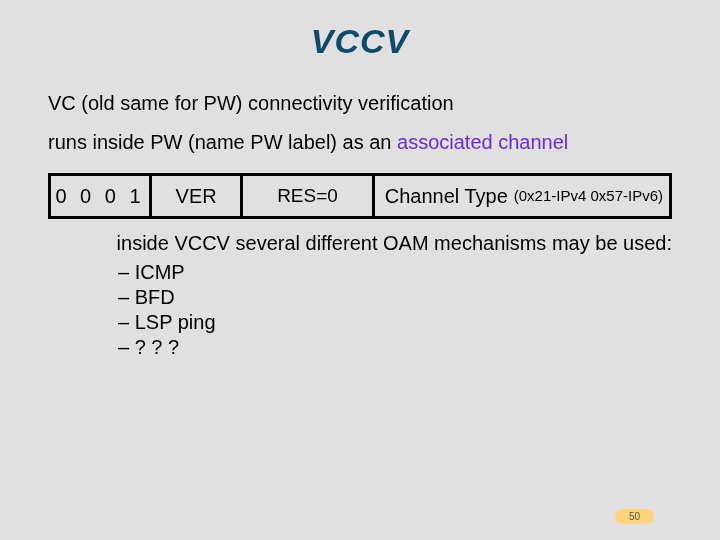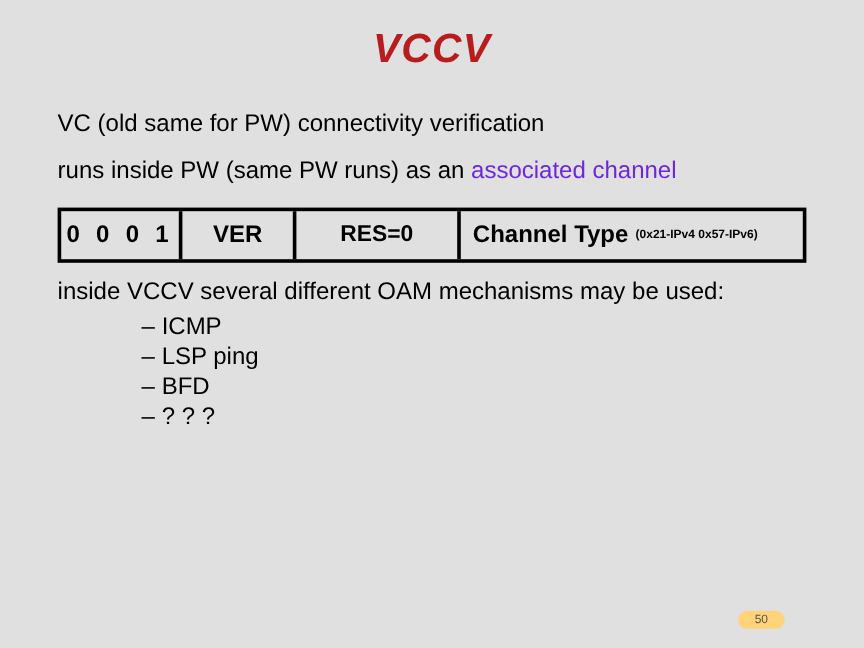--- a/index.html
+++ b/index.html
@@ -16,21 +16,21 @@
     position: relative;
     width: 720px;
     height: 540px;
     box-sizing: border-box;
   }
   .title {
     text-align: center;
     font-size: 34px;
     font-weight: bold;
     font-style: italic;
-    color: #b91c1c;
+    color: #0c4a6e;
     padding-top: 22px;
     letter-spacing: 1px;
   }
   .body {
     padding: 30px 48px 0 48px;
     font-size: 20px;
     line-height: 1.25;
   }
   .p1, .p2, .p3 {
     margin: 0 0 14px 0;
@@ -46,33 +46,32 @@
     align-items: stretch;
     font-size: 20px;
   }
   .cell {
     border-right: 3px solid #000;
     display: flex;
     align-items: center;
     justify-content: center;
     padding: 12px 6px;
     white-space: nowrap;
-    font-weight: bold;
   }
   .cell:last-child {
     border-right: none;
-    justify-content: flex-start;
+    justify-content: center;
     padding-left: 10px;
     flex: 1;
   }
   .c-bits { width: 86px; letter-spacing: 4px; }
   .c-ver  { width: 80px; }
   .c-res  { width: 122px; font-size: 19px; }
-  .ct-small { font-size: 10px; margin-left: 6px; }
-  .p4 { margin: 10px 0 4px 0; }
+  .ct-small { font-size: 15px; margin-left: 6px; }
+  .p4 { margin: 10px 0 4px 0; text-align: right; }
   ul.mech {
     margin: 2px 0 0 0;
     padding: 0 0 0 70px;
     list-style: none;
     font-size: 20px;
   }
   ul.mech li::before {
     content: "– ";
   }
   .pagebadge {
@@ -89,37 +88,37 @@
 </head>
 <body>
 
 <div class="slide">
   <div class="title">VCCV</div>
 
   <div class="body">
     <p class="p1">VC (old same for PW) connectivity verification</p>
 
     <p class="p2">
-      <span>runs inside PW (same PW runs) as an </span><span class="assoc">associated channel</span>
+      <span>runs inside PW (name PW label) as an </span><span class="assoc">associated channel</span>
     </p>
 
 
     <div class="diagram">
       <div class="cell c-bits">0 0 0 1</div>
       <div class="cell c-ver">VER</div>
       <div class="cell c-res">RES=0</div>
       <div class="cell c-ct">
         <span>Channel Type</span>
         <span class="ct-small">(0x21-IPv4 0x57-IPv6)</span>
       </div>
     </div>
 
     <p class="p4">inside VCCV several different OAM mechanisms may be used:</p>
     <ul class="mech">
       <li>ICMP</li>
+      <li>BFD</li>
       <li>LSP ping</li>
-      <li>BFD</li>
       <li>? ? ?</li>
     </ul>
   </div>
 
   <div class="pagebadge">50</div>
 </div>
 
 </body></html>

